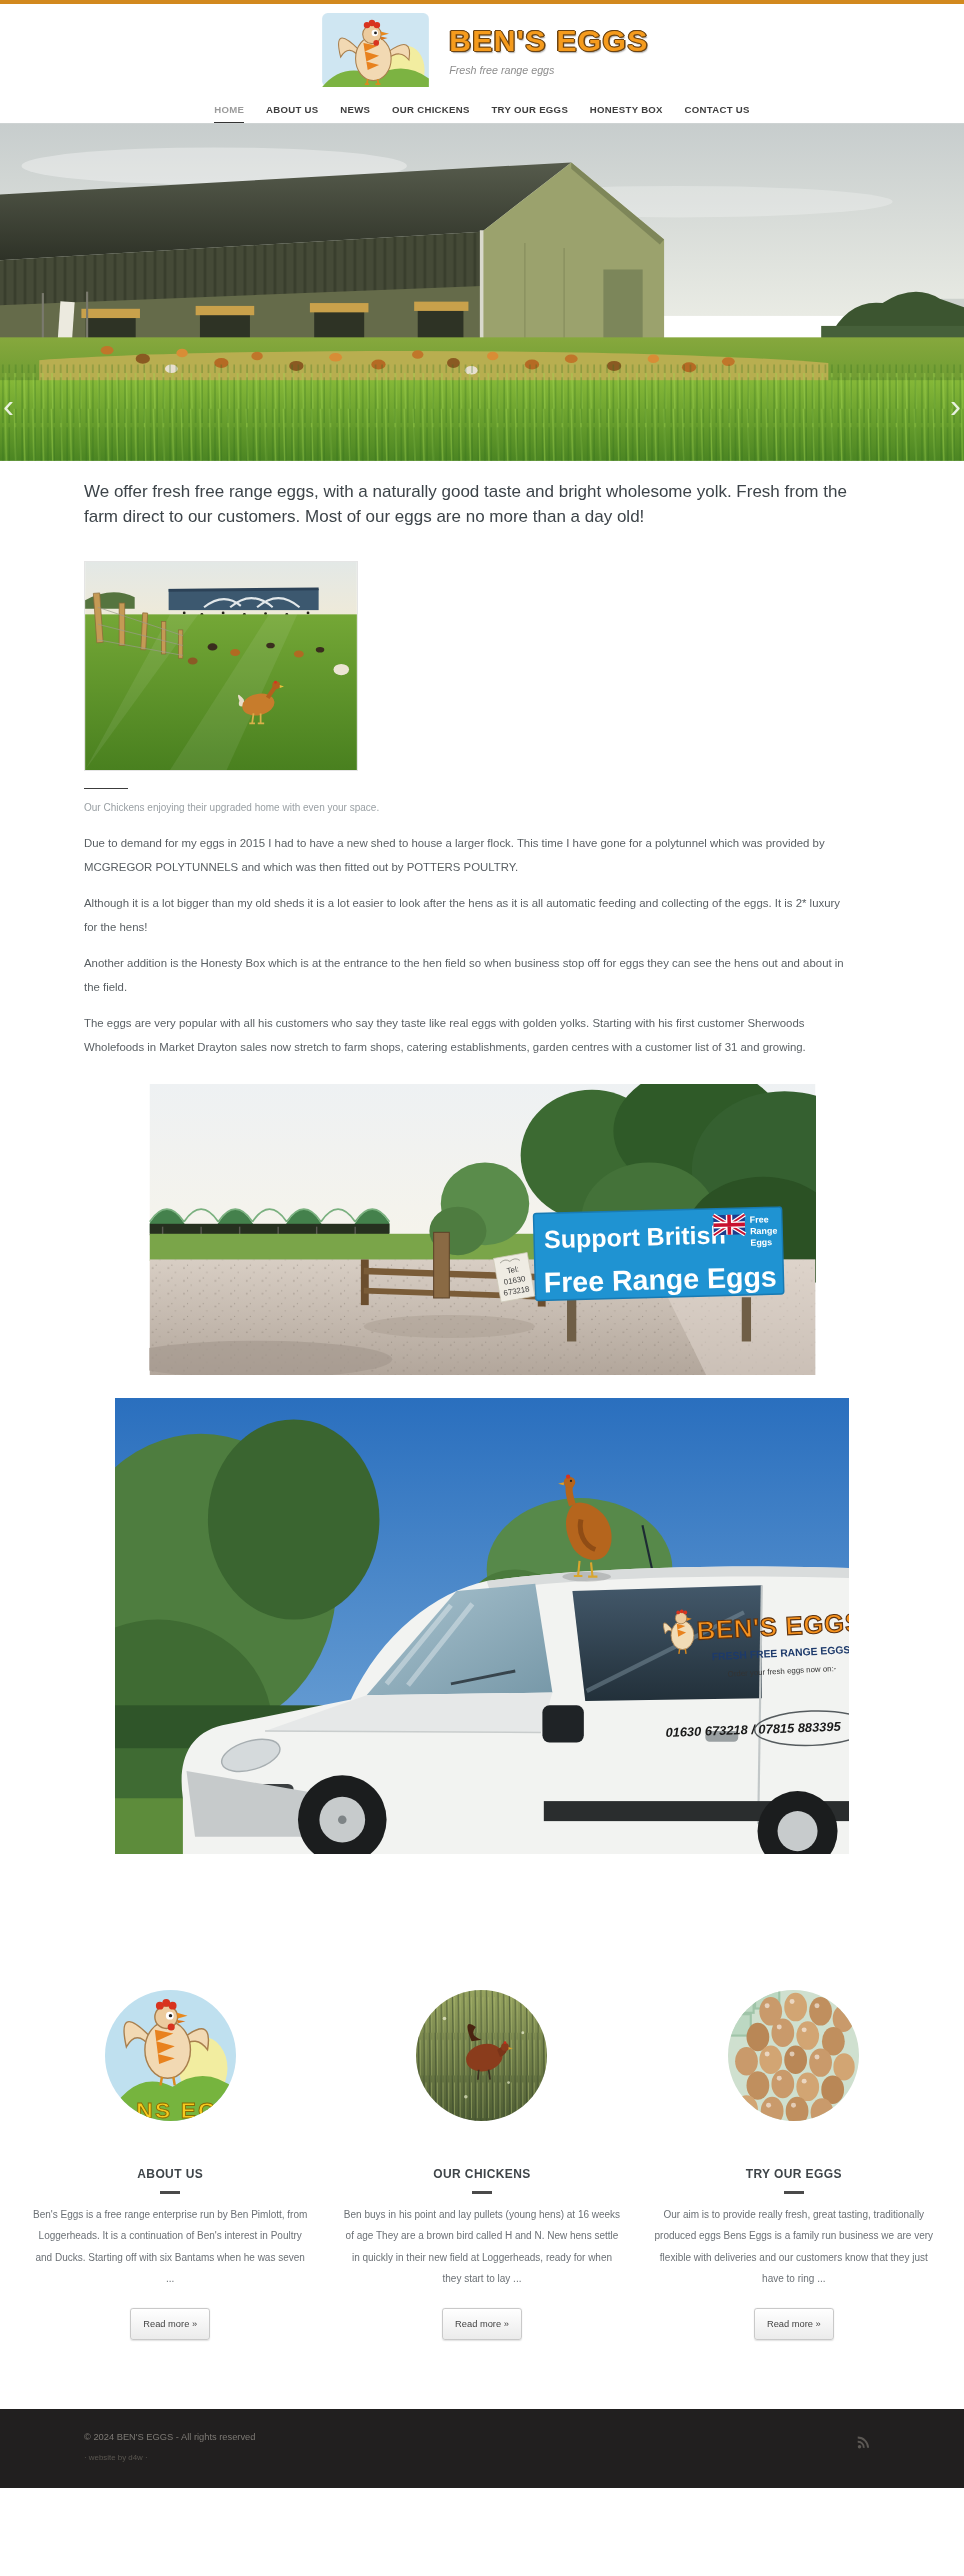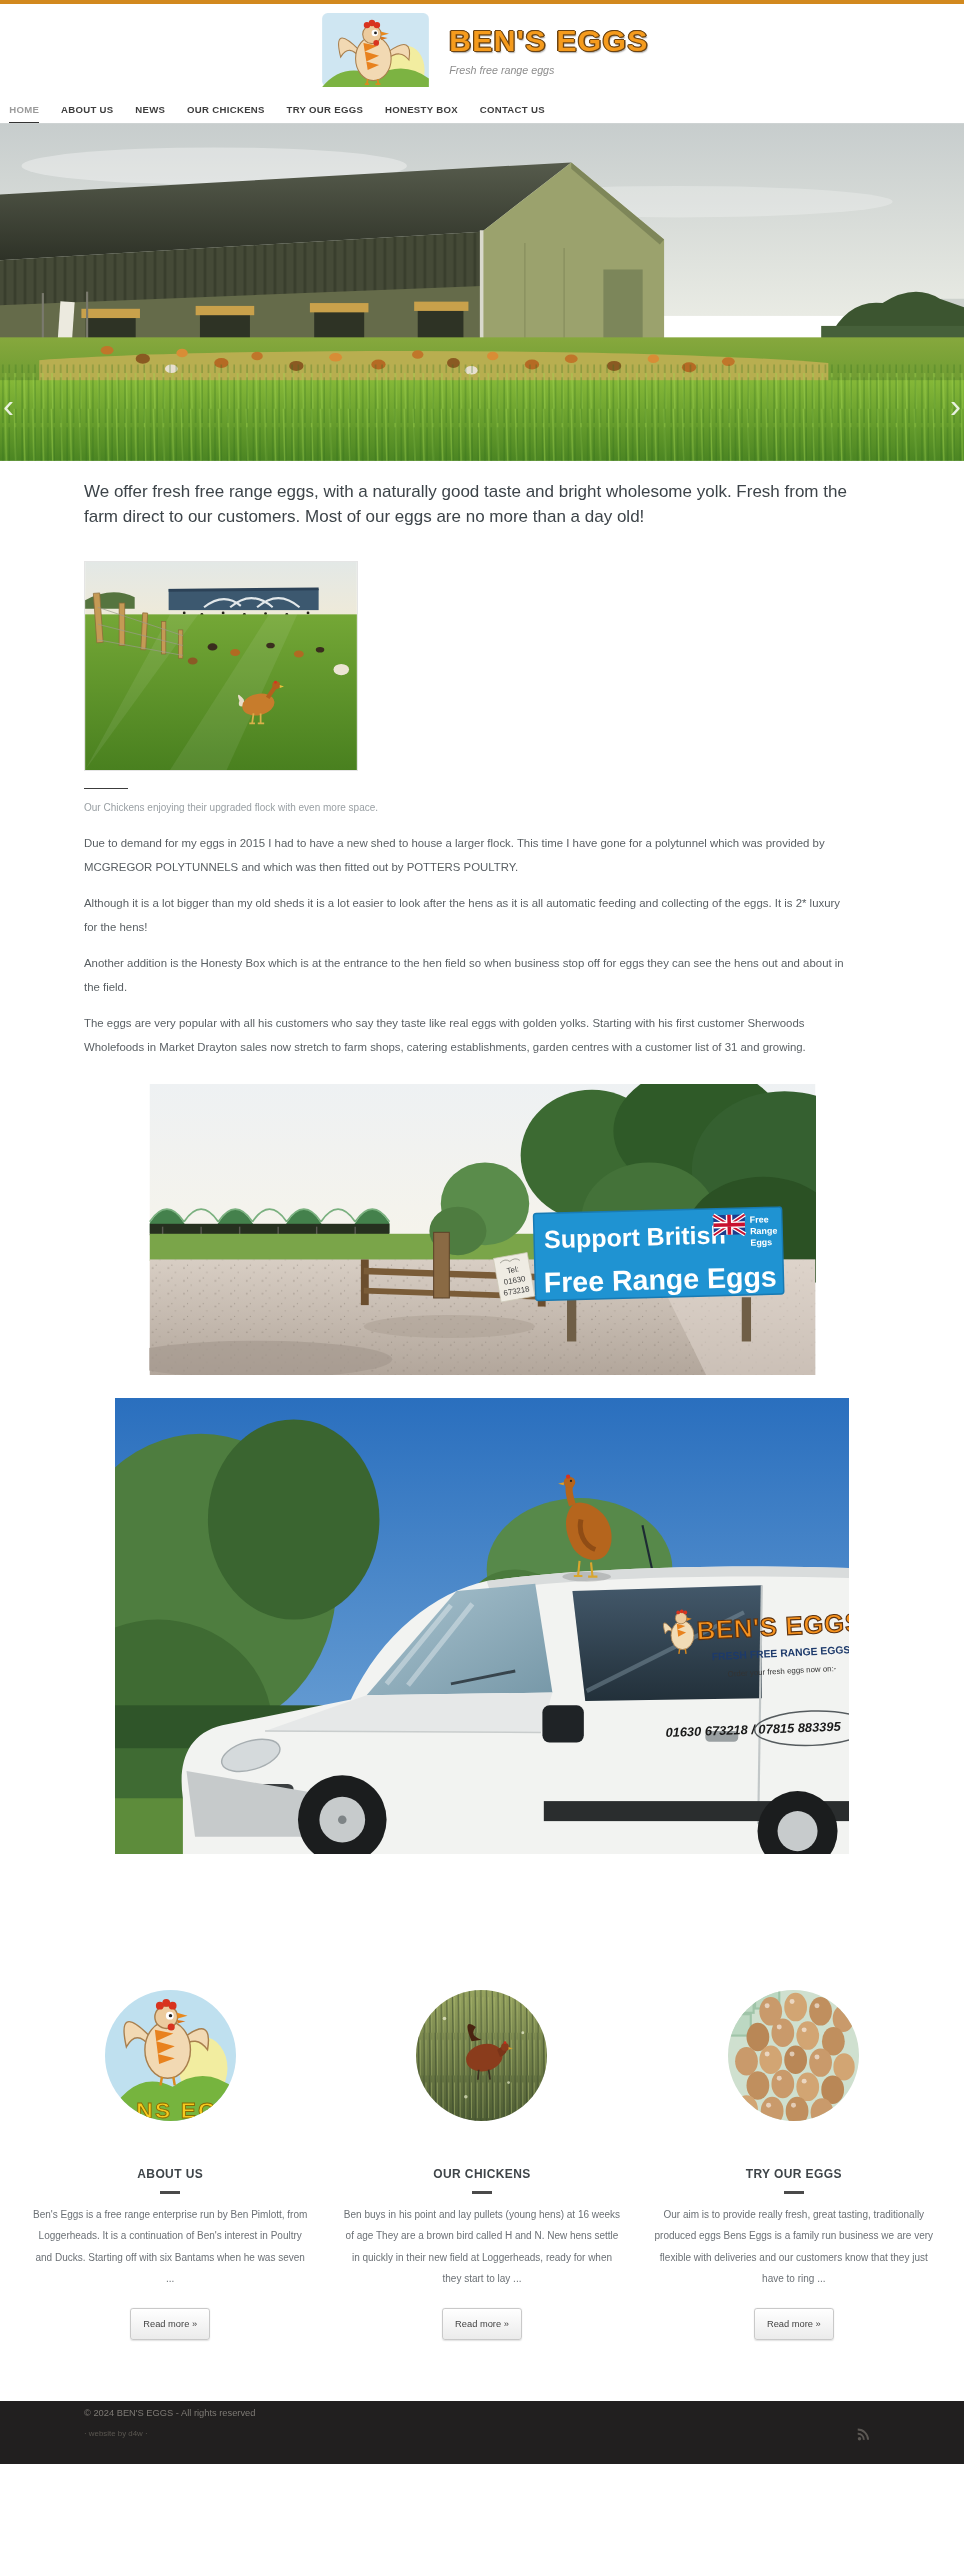--- a/index.html
+++ b/index.html
@@ -11,21 +11,21 @@
 
   
   header { height:119px; position:relative; background:#fff; }
   .logo-row { display:flex; justify-content:center; align-items:flex-start; padding-top:8.6px; gap:13px; }
   .logo-chicken { width:121px; height:74px; }
   .logo-text { padding-top:11.4px; }
   .site-title { font-size:30px; font-weight:900; letter-spacing:1.4px; color:#f59b1d;
     text-shadow:-1.4px 0 0 #6b4313, 1.4px 0 0 #6b4313, 0 -1.4px 0 #6b4313, 0 1.4px 0 #6b4313,
                 -0.7px -0.7px 0 #6b4313, 0.7px 0.7px 0 #6b4313, 1.4px 2.1px 1.4px rgba(0,0,0,.35); }
   .tagline { font-style:italic; color:#8d8d8d; font-size:10.7px; margin-top:5.7px; }
-  nav { position:absolute; bottom:0; left:0; width:100%; text-align:left; }
+  nav { position:absolute; bottom:0; left:0; width:100%; text-align:center; }
   .nav-item { display:inline-block; margin:0 9.3px; padding-bottom:7.1px; font-size:9.6px;
     font-weight:bold; letter-spacing:0.3px; color:#3d3d3d; text-decoration:none; cursor:pointer; }
   .nav-item.active { color:#9b9b9b; border-bottom:1.4px solid #333; }
 
   
   .hero { position:relative; height:338px; overflow:hidden; }
   .hero svg { display:block; }
   .car-btn { position:absolute; top:266px; background:none; border:none; color:rgba(255,255,255,.85);
     font-size:33px; line-height:1; cursor:pointer; font-family:"Liberation Sans",sans-serif; }
   .car-prev { left:2.9px; }
@@ -51,21 +51,21 @@
   .circle { width:131px; height:131px; border-radius:50%; overflow:hidden; }
   .card h3 { margin-top:46px; font-size:12px; font-weight:bold; letter-spacing:0.4px; color:#3f4549; }
   .card-divider { width:20px; height:2.1px; background:#4a4a4a; margin-top:10.7px; }
   .card p { margin-top:10px; max-width:280px; font-size:10px; line-height:2.15; color:#6b7075; }
   .read-more { margin-top:18.6px; display:inline-block; padding:10px 12px; font-size:9.3px; color:#444;
     background:linear-gradient(#ffffff,#ebebeb); border:0.7px solid #c9c9c9; border-radius:2.9px;
     box-shadow:0 0.7px 1.4px rgba(0,0,0,.12); text-decoration:none; cursor:pointer; }
 
   
   footer { background:#211f1f; margin-top:0; }
-  .footer-inner { width:796px; margin:0 auto; padding:7px 0 26px; position:relative; }
+  .footer-inner { width:796px; margin:8px auto; padding:23px 0 26px; position:relative; }
   .copyright { font-size:9.3px; color:#7d7974; }
   .credit { font-size:7.9px; color:#5a5650; margin-top:11.4px; }
   .rss { position:absolute; right:8.6px; top:26px; cursor:pointer; }
 </style>
 </head>
 <body>
 
 <div class="page">
   <div class="topbar"></div>
 
@@ -250,21 +250,21 @@
           <path d="M-18,-4 Q-30,-18 -24,-2 Q-28,8 -16,6 Z" fill="#e9ddc8"></path>
           <ellipse cx="2" cy="4" rx="23" ry="15" fill="#c77c2c" transform="rotate(-12)"></ellipse>
           <path d="M16,-6 Q24,-18 27,-22" stroke="#b2601d" stroke-width="6" fill="none"></path>
           <circle cx="28" cy="-24" r="5.5" fill="#b2601d"></circle>
           <circle cx="27" cy="-28" r="2" fill="#d8331f"></circle>
           <path d="M33,-24 L39,-22 L33,-20 Z" fill="#e8c23c"></path>
           <path d="M-4,16 L-6,30 M6,16 L6,30 M-10,30 L-2,30 M2,30 L11,30" stroke="#d9b04a" stroke-width="2.5" fill="none"></path>
         </g>
       </svg>
       <div class="cap-divider"></div>
-      <figcaption>Our Chickens enjoying their upgraded flock with even more space.</figcaption>
+      <figcaption>Our Chickens enjoying their upgraded home with even your space.</figcaption>
     </figure>
 
     <p class="body-p">Due to demand for my eggs in 2015 I had to have a new shed to house a larger flock. This time I have gone for a polytunnel which was provided by MCGREGOR POLYTUNNELS and which was then fitted out by POTTERS POULTRY.</p>
     <p class="body-p">Although it is a lot bigger than my old sheds it is a lot easier to look after the hens as it is all automatic feeding and collecting of the eggs. It is 2* luxury for the hens!</p>
     <p class="body-p">Another addition is the Honesty Box which is at the entrance to the hen field so when business stop off for eggs they can see the hens out and about in the field.</p>
     <p class="body-p">The eggs are very popular with all his customers who say they taste like real eggs with golden yolks. Starting with his first customer Sherwoods Wholefoods in Market Drayton sales now stretch to farm shops, catering establishments, garden centres with a customer list of 31 and growing.</p>
 
     <figure class="sign-figure">
       <svg viewBox="0 0 933 408" width="667" height="291">
         <defs>

